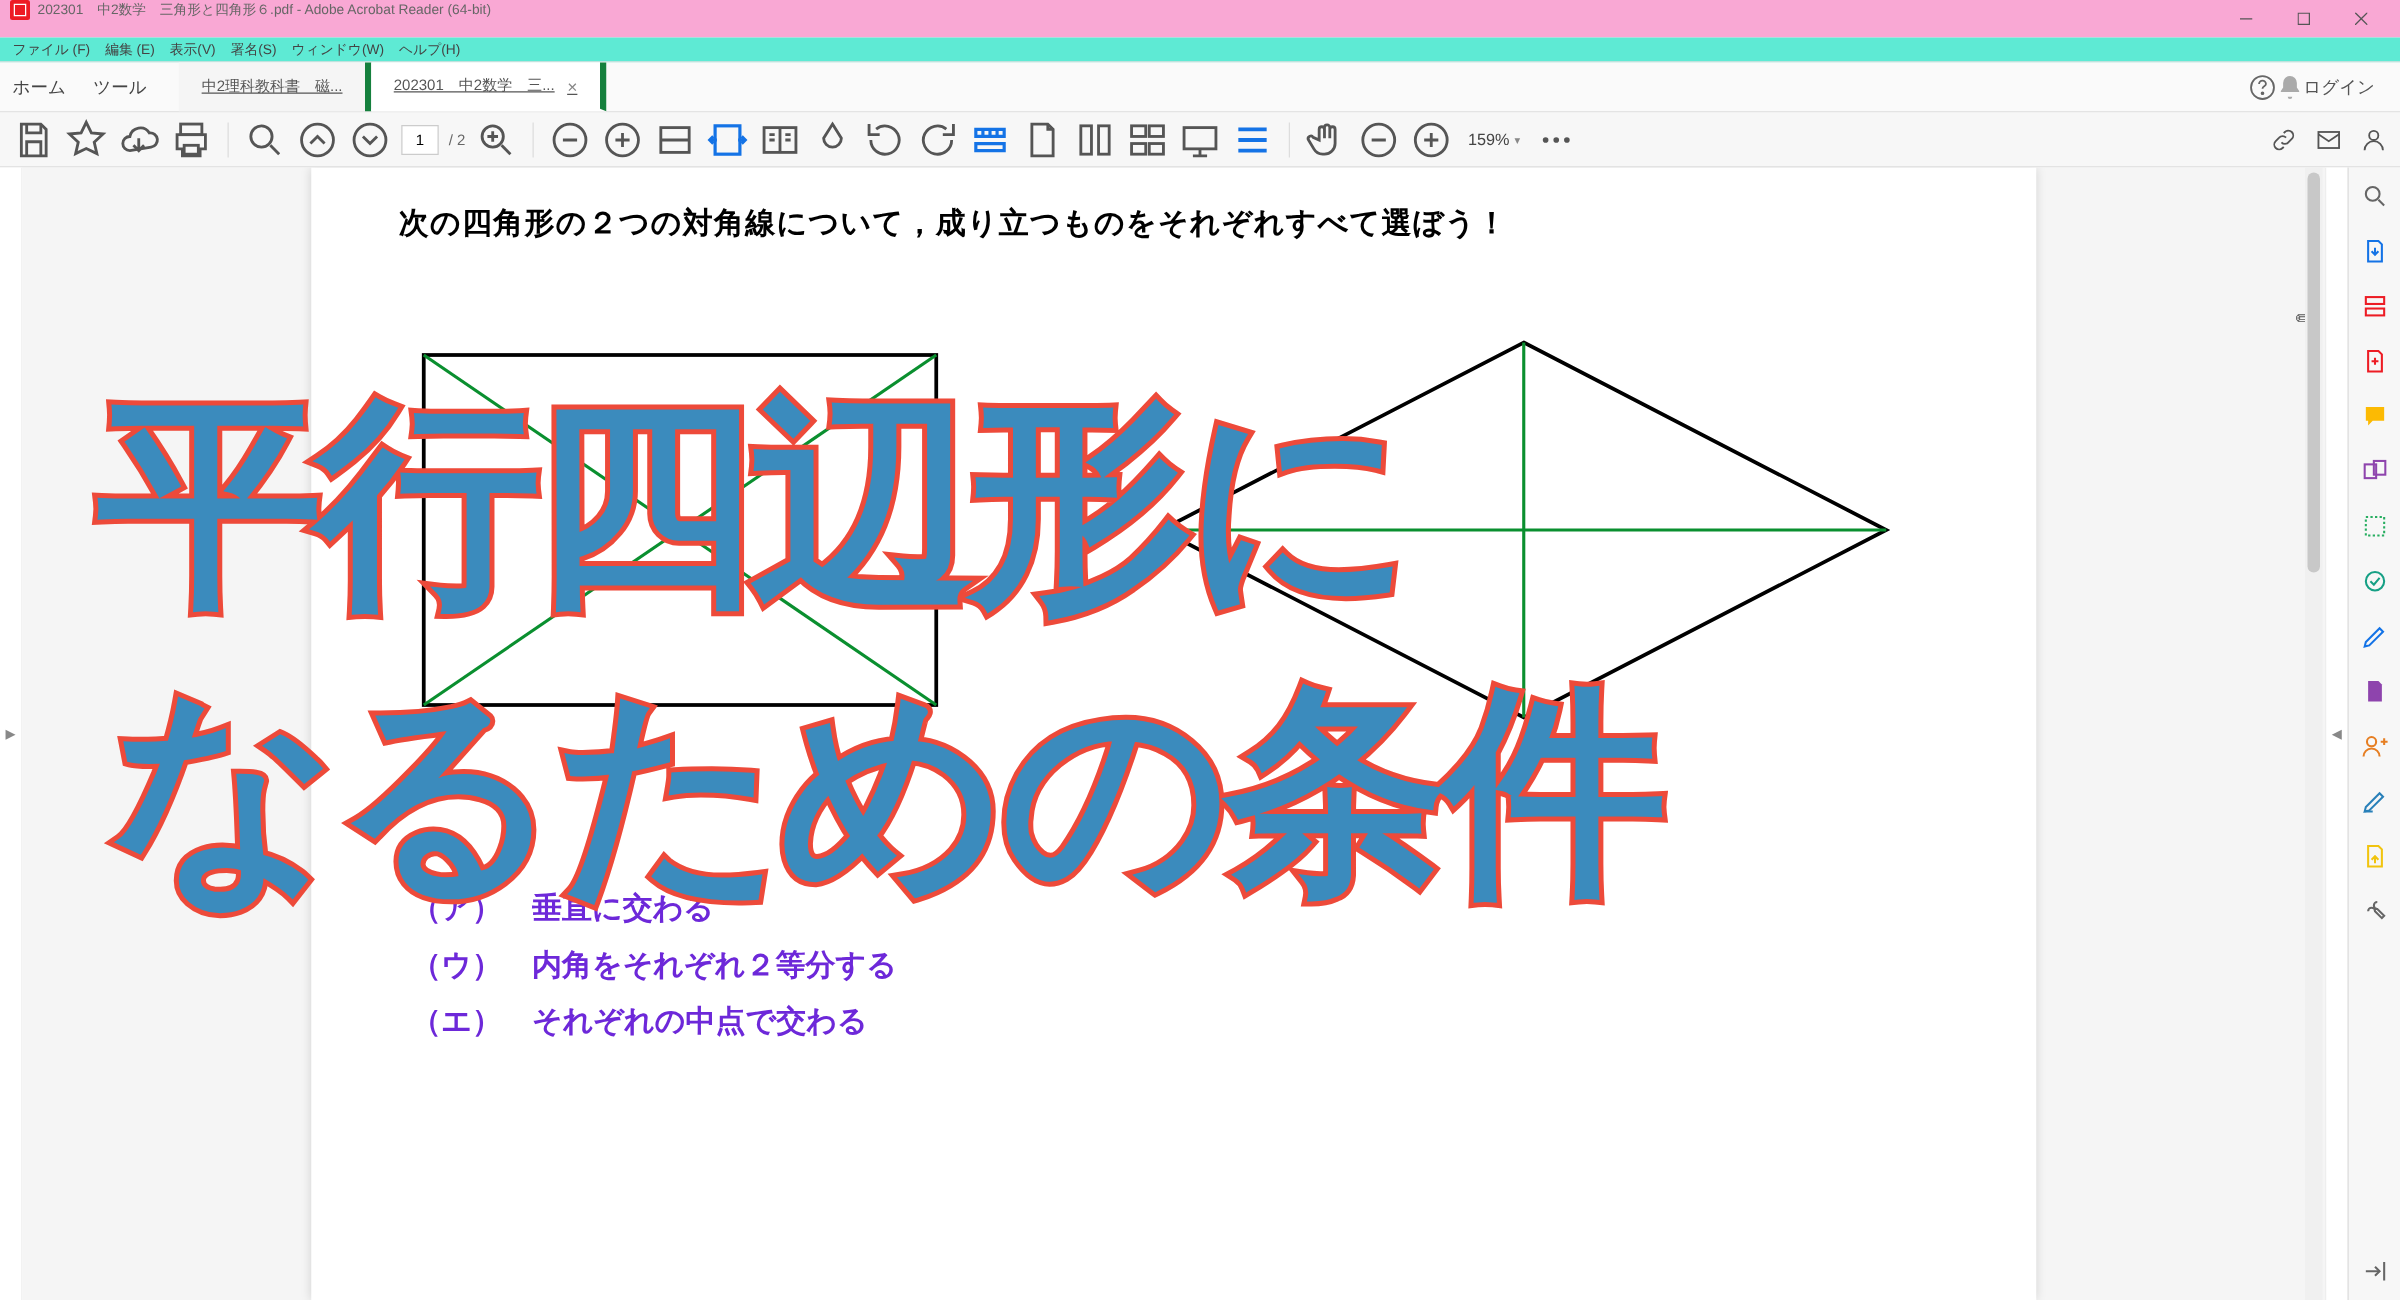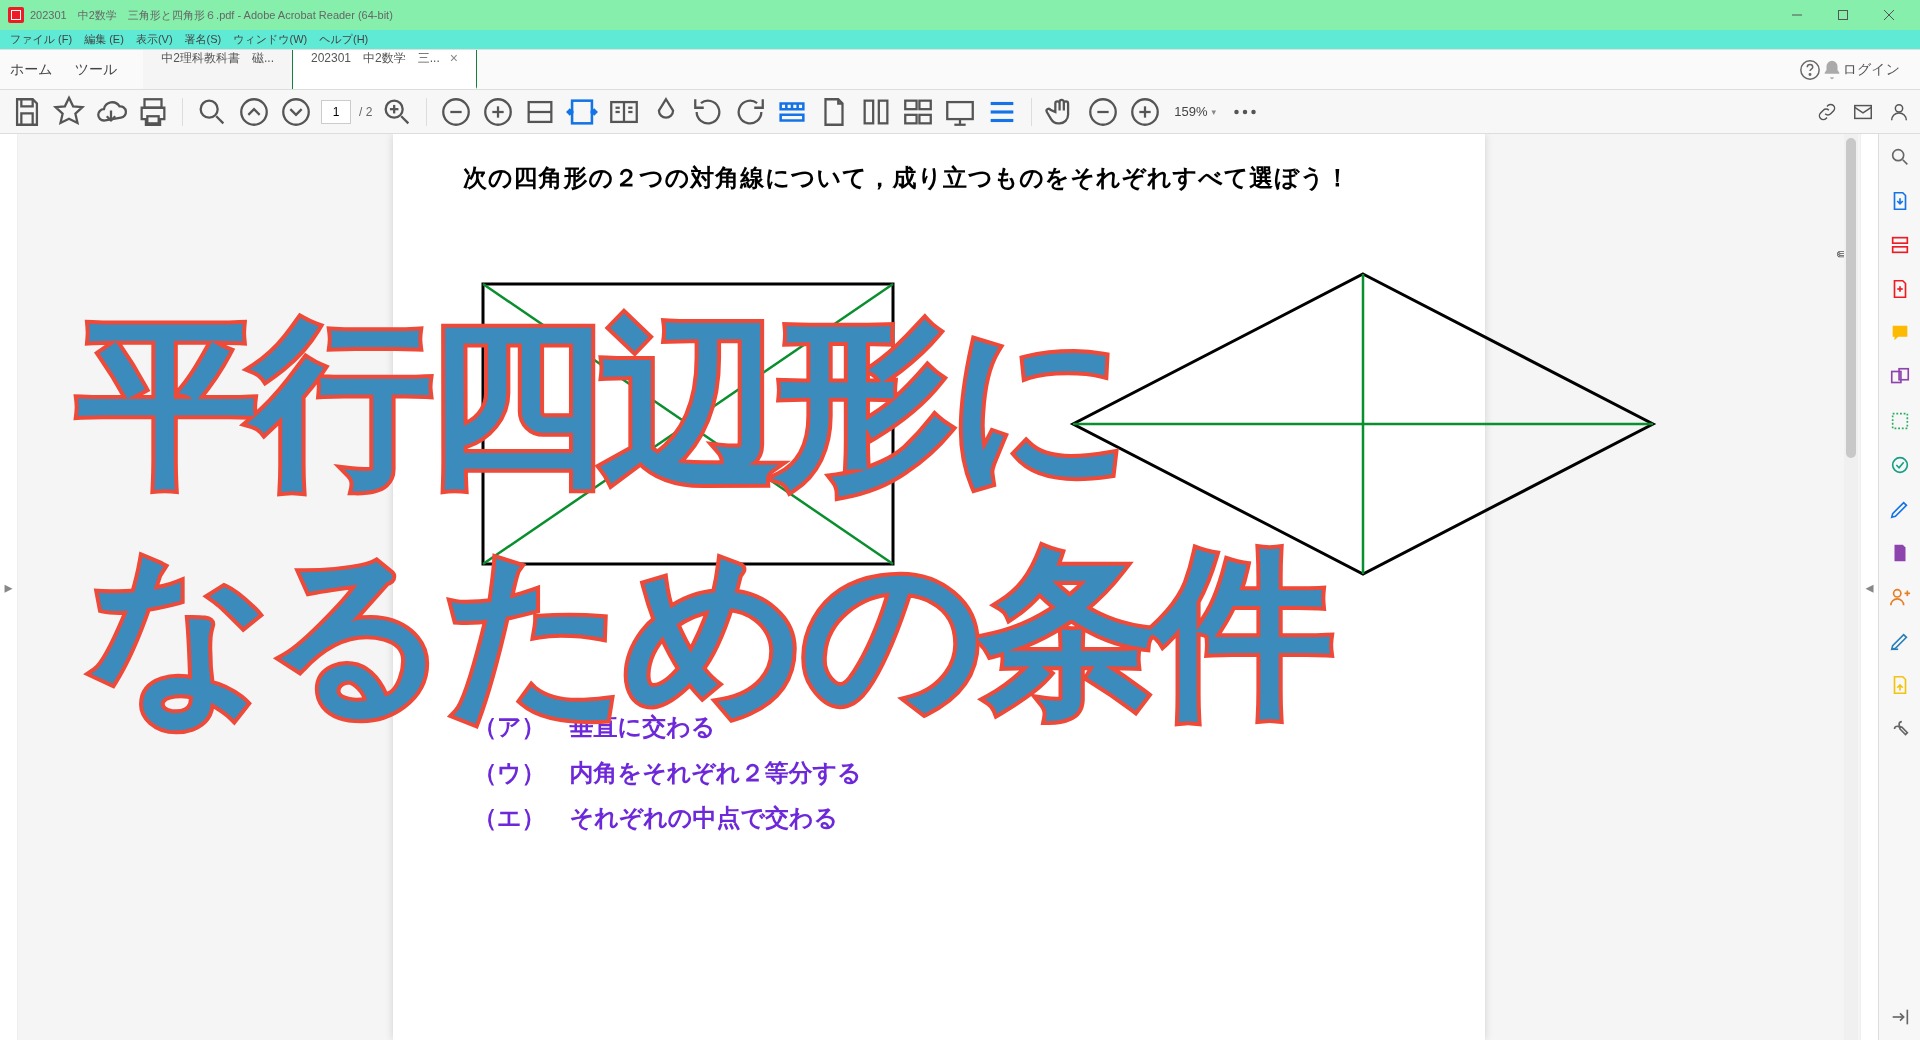--- a/index.html
+++ b/index.html
@@ -1,55 +1,55 @@
 <!DOCTYPE html>
 <html><head>
 <meta charset="utf-8">
 <style>
 * { margin: 0; padding: 0; box-sizing: border-box; font-family: "Meiryo UI", "Segoe UI", sans-serif; }
 body { width: 1920px; height: 1040px; background: #fff; overflow: hidden; }
 
 
-.titlebar { height: 30px; background: #86efac; display: flex; align-items: center; padding: 0 8px; font-size: 11px; color: #666; }
+.titlebar { height: 30px; background: #f9a8d4; display: flex; align-items: flex-start; padding: 0 8px; font-size: 11px; color: #666; }
 .titlebar .app-icon { width: 16px; height: 16px; background: #ed1c24; border-radius: 2px; margin-right: 6px; position: relative; }
 .titlebar .app-icon::after { content: ""; position: absolute; inset: 3px; border: 1px solid #fff; }
 .win-controls { margin-left: auto; display: flex; }
 .win-btn { width: 46px; height: 30px; display: flex; align-items: center; justify-content: center; color: #555; }
 .win-btn svg { width: 10px; height: 10px; }
 
 
 .menubar { height: 20px; background: #5eead4; display: flex; align-items: center; padding: 0 4px; font-size: 11px; color: #444; border-bottom: 1px solid #e0e0e0; }
 .menubar span { padding: 0 6px; }
 
 
 .tabbar { height: 40px; background: #fafafa; display: flex; align-items: center; border-bottom: 1px solid #ddd; }
 .home-tools { display: flex; align-items: center; padding: 0 10px; gap: 22px; font-size: 14px; color: #444; }
 .tabs { display: flex; height: 100%; margin-left: 16px; }
-.tab { height: 100%; display: flex; padding: 0 18px; font-size: 12px; color: #555; border-right: 1px solid #15803d; background: #f5f5f5; position: relative; }
+.tab { height: 100%; display: flex; align-items: center; padding: 0 18px; font-size: 12px; color: #555; border-right: 5px solid #15803d; background: #f5f5f5; position: relative; text-decoration: underline; }
 .tab.active { background: #fff; border-bottom: 2px solid #fff; }
 .tab-close { margin-left: 10px; font-size: 14px; color: #888; }
 .tabbar-right { margin-left: auto; display: flex; align-items: center; padding: 0 20px; color: #777; }
 .login { font-size: 14px; color: #555; }
 
 
 .toolbar { height: 44px; background: #f7f7f7; border-bottom: 1px solid #ddd; display: flex; align-items: center; padding: 0 10px; gap: 8px; }
 .tool-btn { width: 34px; height: 34px; display: flex; align-items: center; justify-content: center; color: #555; border-radius: 3px; }
 .tool-btn.blue { color: #1473e6; }
 .tool-sep { width: 1px; height: 28px; background: #ddd; margin: 0 4px; }
 .page-input { width: 30px; height: 24px; text-align: center; border: 1px solid #ccc; font-size: 12px; }
 .page-total { font-size: 12px; color: #666; }
 .zoom-val { font-size: 13px; color: #444; padding: 0 4px; display: flex; align-items: center; }
 .zoom-val::after { content: "▾"; font-size: 9px; margin-left: 4px; color: #888; }
 .tool-right { margin-left: auto; display: flex; align-items: center; gap: 14px; }
 
 
 .main { display: flex; height: calc(100% - 134px); }
 .left-gutter { width: 18px; background: #fff; border-right: 1px solid #eee; display:flex; align-items:center; justify-content:center; color:#888; }
 .doc-viewport { flex: 1; background: #f5f5f5; position: relative; overflow: hidden; }
-.page { position: absolute; left: 50%; transform: translateX(-50%); top: 0; width: 1092px; height: 100%; background: #fff; box-shadow: 0 0 8px rgba(0,0,0,0.15); }
+.page { position: absolute; left: 50%; transform: translateX(-50%); top: 0; width: 1380px; height: 100%; background: #fff; box-shadow: 0 0 8px rgba(0,0,0,0.15); }
 .scrollbar-v { position: absolute; right: 2px; top: 0; width: 14px; height: 100%; background: #f0f0f0; }
 .scrollbar-v .thumb { position: absolute; top: 4px; right: 2px; width: 10px; height: 320px; background: #c8c8c8; border-radius: 5px; }
 .right-gutter { width: 18px; background:#fff; border-left:1px solid #eee; display:flex; align-items:center; justify-content:center; color:#888; }
 .right-panel { width: 42px; background: #f7f7f7; border-left: 1px solid #ddd; display: flex; flex-direction: column; align-items: center; padding-top: 12px; gap: 22px; }
 .rp-icon { width: 22px; height: 22px; color: #666; }
 .rp-icon.c1{color:#1473e6}.rp-icon.c2{color:#ed1c24}.rp-icon.c3{color:#fcba03}.rp-icon.c4{color:#8e44ad}.rp-icon.c5{color:#27ae60}.rp-icon.c6{color:#16a085}.rp-icon.c7{color:#1473e6}.rp-icon.c9{color:#e67e22}.rp-icon.c10{color:#2980b9}.rp-icon.c11{color:#f1c40f}
 
 
 .doc-content { position: absolute; inset: 0; padding: 20px 40px; }
 .question { font-size: 24px; font-weight: bold; color: #000; margin-top: 8px; margin-left: 30px; letter-spacing: 1px; }

